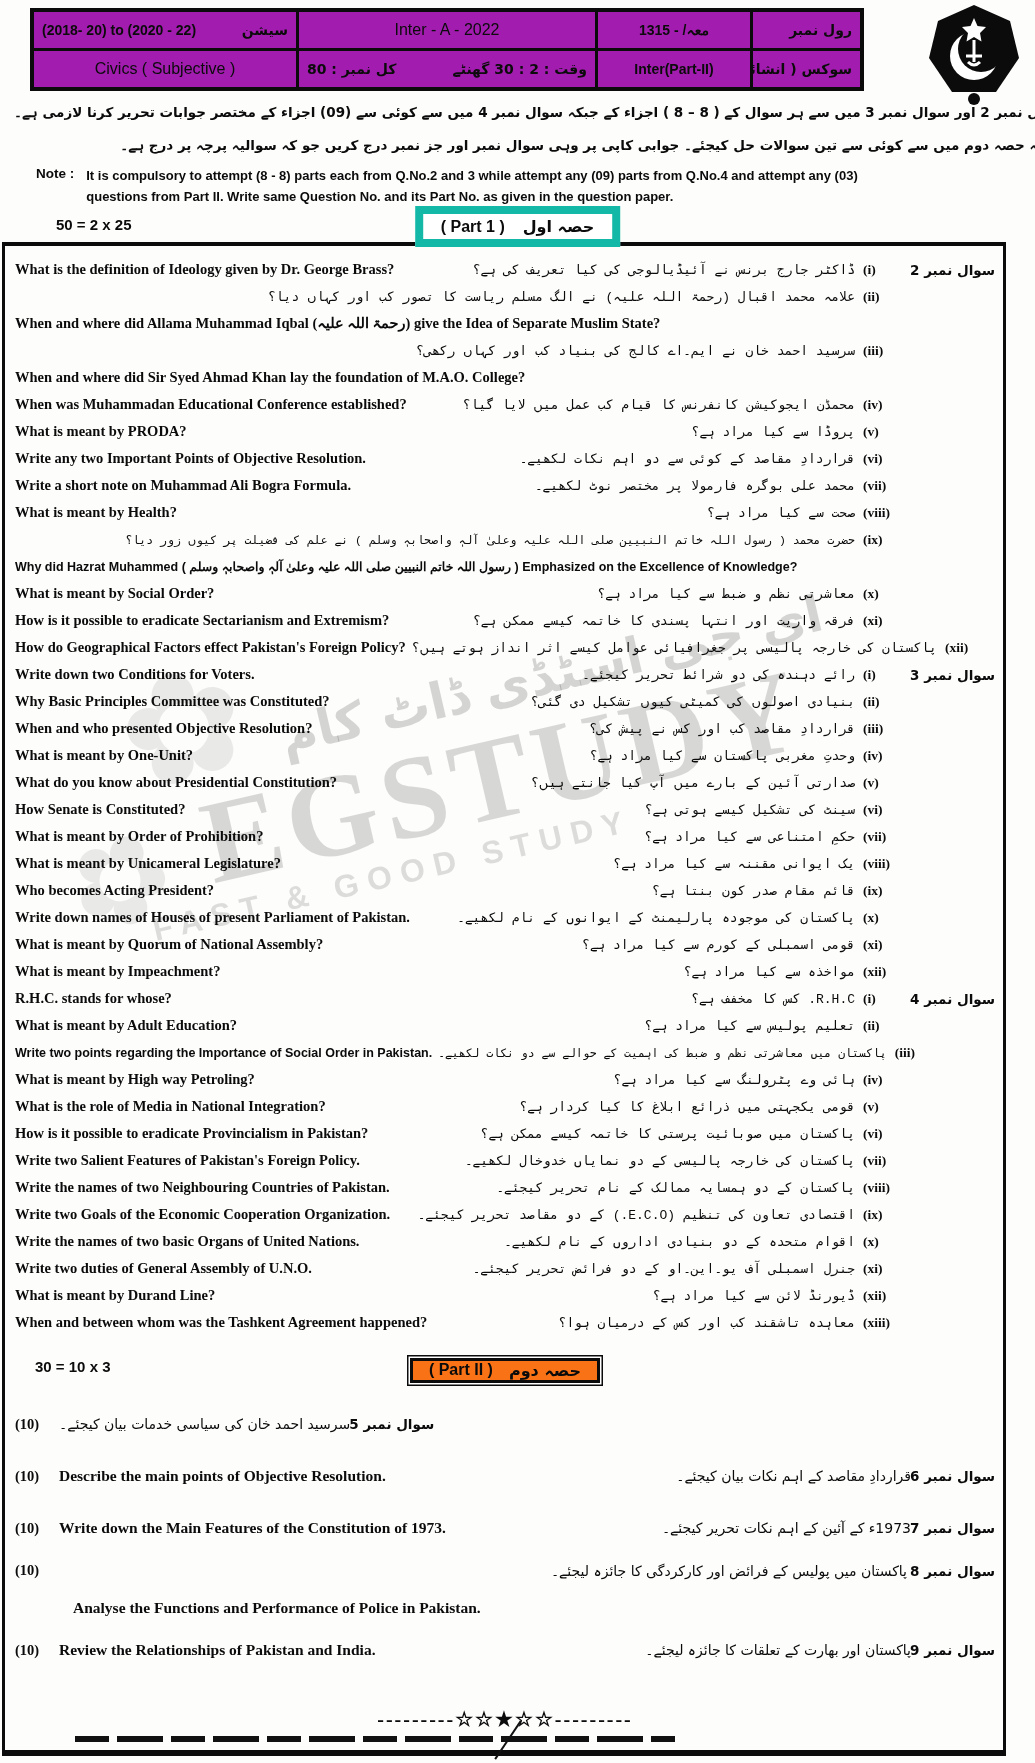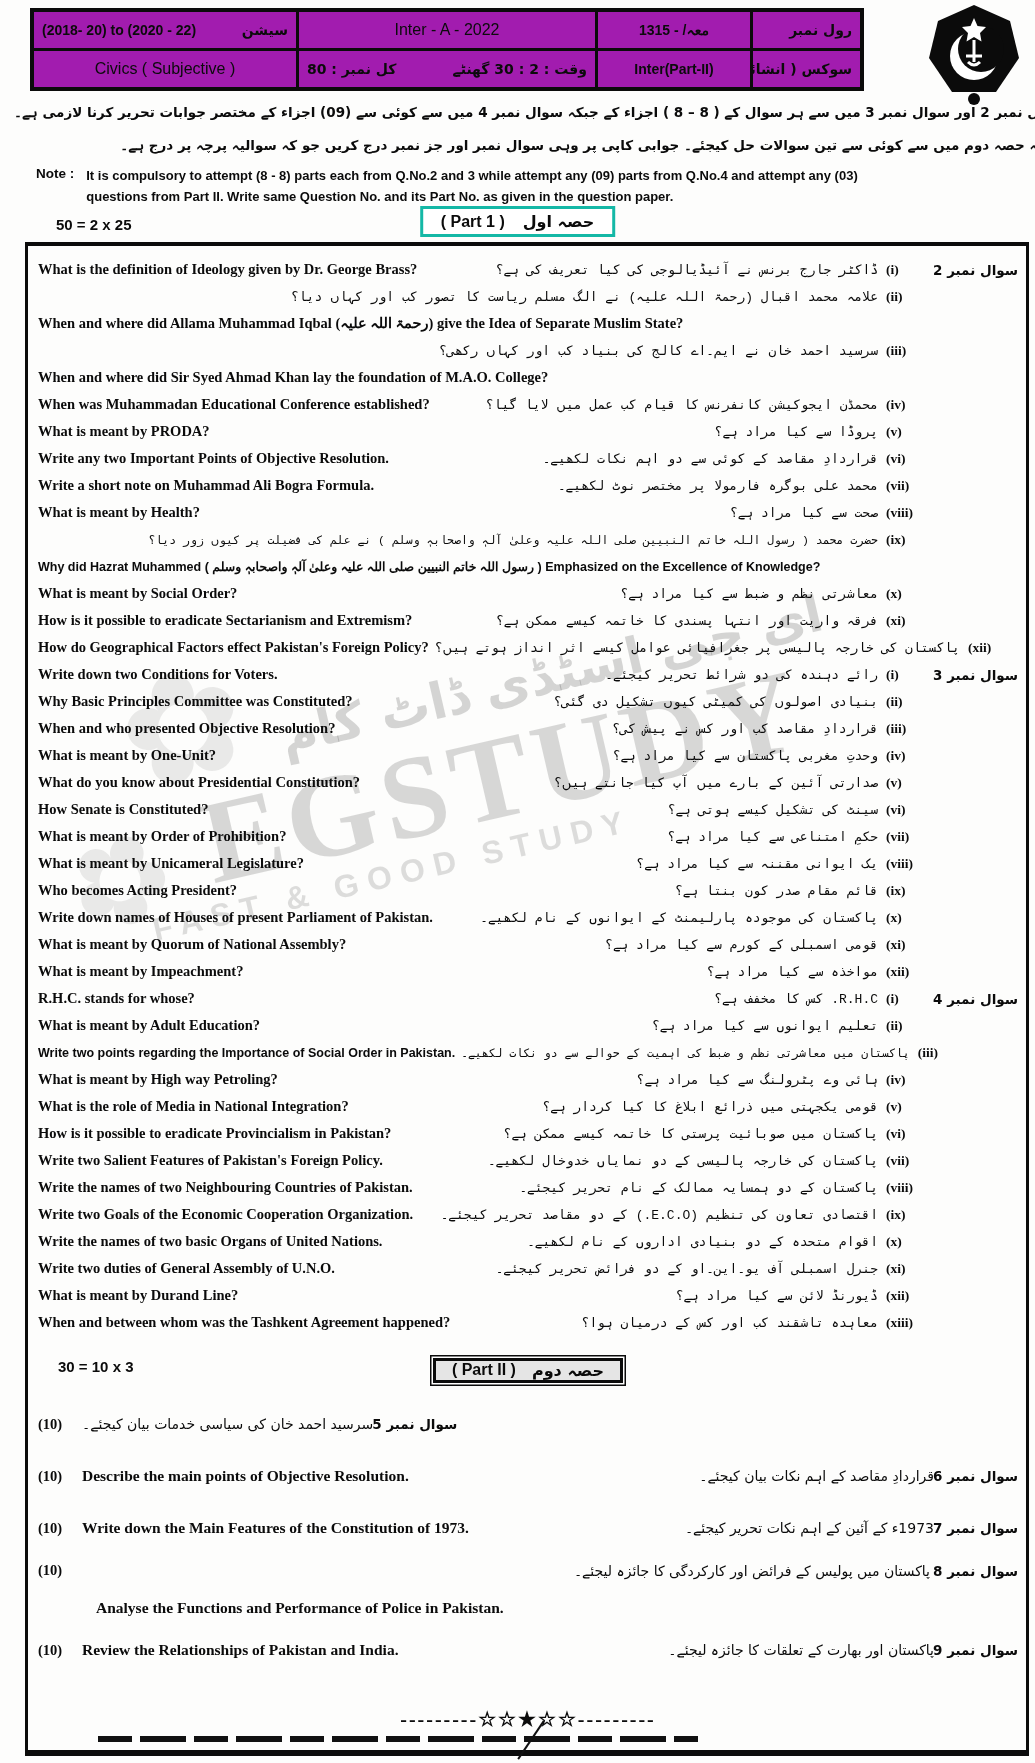--- a/index.html
+++ b/index.html
@@ -27,47 +27,47 @@
   .inst-line{font-family:"DejaVu Sans",sans-serif;font-weight:700;font-size:13.5px;direction:rtl;
              line-height:33px;white-space:nowrap;}
 
   .note{position:absolute;top:166px;left:36px;width:880px;display:flex;gap:12px;z-index:1;}
   .note-label{font-family:"Liberation Sans",sans-serif;font-weight:700;font-size:13.5px;}
   .note-text{font-family:"Liberation Sans",sans-serif;font-weight:700;font-size:13px;line-height:1.6;width:800px;}
 
   
   .p1head{position:absolute;top:206px;left:0;width:100%;height:42px;z-index:2;}
   .formula{position:absolute;left:56px;top:10px;font-family:"Liberation Sans",sans-serif;font-weight:700;font-size:15px;}
-  .part-box{position:absolute;left:50%;transform:translateX(-50%);top:0;border:3px solid #14b8a6;background:#fff;
+  .part-box{position:absolute;left:50%;transform:translateX(-50%);top:0;border:8px solid #14b8a6;background:#fff;
             padding:3px 18px;display:flex;gap:18px;align-items:center;justify-content:space-between;}
   .pt-en{font-family:"Liberation Sans",sans-serif;font-weight:700;font-size:16px;white-space:nowrap;}
   .pt-ur{font-family:"DejaVu Sans",sans-serif;font-weight:700;font-size:16px;direction:rtl;white-space:nowrap;}
 
   
-  .mainbox{position:absolute;top:242px;left:25px;width:1004px;height:1514px;box-sizing:border-box;
+  .mainbox{position:absolute;top:242px;left:2px;width:1004px;height:1514px;box-sizing:border-box;
            border:3px solid #0b0b0b;border-top-width:4px;border-bottom-width:6px;
            padding:10px 8px 6px 10px;display:flex;flex-direction:column;z-index:1;}
 
   .qr{display:flex;align-items:center;min-height:27px;gap:6px;}
   .qr .en{flex:1;font-weight:700;font-size:14.5px;white-space:nowrap;}
   .qr .uq{font-family:Liberation Mono, monospace;font-size:13px;direction:rtl;text-align:right;white-space:nowrap;}
   .num{width:46px;flex:0 0 auto;text-align:left;font-weight:700;font-size:13.5px;padding-left:2px;}
   .qlbl{width:80px;flex:0 0 auto;text-align:right;font-family:"DejaVu Sans",sans-serif;font-weight:700;
         font-size:13.5px;direction:rtl;white-space:nowrap;}
   .two{flex-direction:column;align-items:stretch;min-height:54px;gap:0;}
   .two .l1{display:flex;align-items:center;justify-content:flex-end;min-height:27px;gap:6px;}
   .two .l2{display:flex;align-items:center;min-height:27px;}
   .two .l2 .en{flex:1;}
   .smr .en{font-family:"Liberation Sans",sans-serif;font-size:12.5px;}
   .smr .uq{font-size:11.5px;}
 
   
   .p2head{position:relative;min-height:56px;display:flex;align-items:center;justify-content:center;margin-top:6px;}
   .p2head .formula{top:16px;left:20px;}
-  .p2box{border:3px solid #0b0b0b;background:#e5e5e5;padding:0 16px;display:flex;gap:16px;align-items:center;
+  .p2box{border:3px solid #0b0b0b;background:#f97316;padding:0 16px;display:flex;gap:16px;align-items:center;
          box-shadow:0 0 0 1.5px #fff,0 0 0 3px #0b0b0b;}
   .p2r{display:flex;align-items:center;min-height:52px;gap:4px;}
   .p2r .marks{width:40px;flex:0 0 auto;font-weight:700;font-size:14.5px;}
   .p2r .en{flex:1;font-weight:700;font-size:15.5px;white-space:nowrap;}
   .p2r .uq{font-family:"DejaVu Sans",sans-serif;font-size:14px;direction:rtl;text-align:right;white-space:nowrap;}
   .p2two{flex-direction:column;align-items:stretch;min-height:66px;}
   .p2two .l1{display:flex;align-items:center;justify-content:flex-end;min-height:33px;gap:8px;}
   .p2two .l1 .marks{margin-right:auto;}
   .p2two .l2{display:flex;align-items:center;min-height:33px;padding-left:58px;}
 
@@ -323,21 +323,21 @@
           <span class="qlbl"></span>
         </div>
         <div class="qr">
           <span class="en">R.H.C. stands for whose?</span>
           <span class="uq">R.H.C. کس کا مخفف ہے؟</span>
           <span class="num">(i)</span>
           <span class="qlbl">سوال نمبر 4</span>
         </div>
         <div class="qr">
           <span class="en">What is meant by Adult Education?</span>
-          <span class="uq">تعلیم ایوانوں سے کیا مراد ہے؟</span>
+          <span class="uq">تعلیم پولیس سے کیا مراد ہے؟</span>
           <span class="num">(ii)</span>
           <span class="qlbl"></span>
         </div>
         <div class="qr smr">
           <span class="en">Write two points regarding the Importance of Social Order in Pakistan.</span>
           <span class="uq">پاکستان میں معاشرتی نظم و ضبط کی اہمیت کے حوالے سے دو نکات لکھیے۔</span>
           <span class="num">(iii)</span>
           <span class="qlbl"></span>
         </div>
         <div class="qr">

